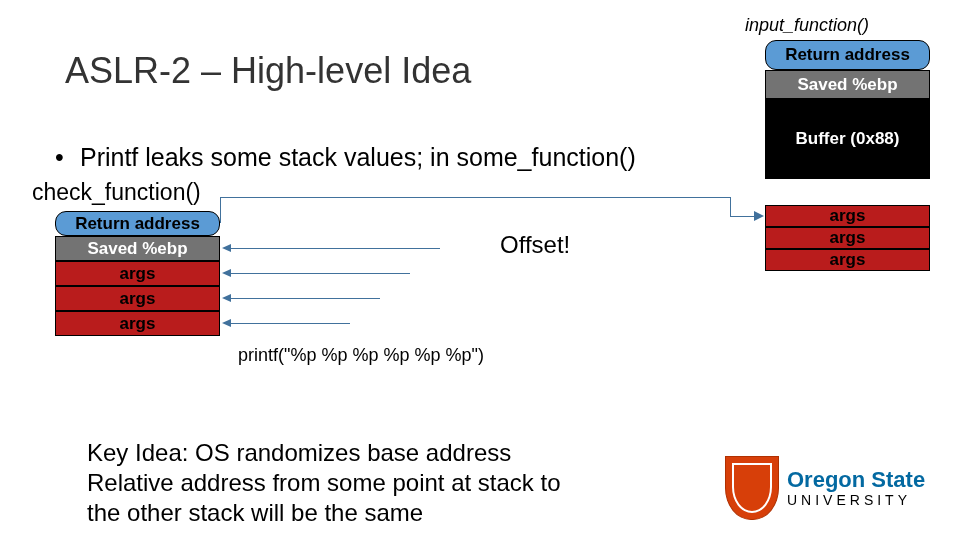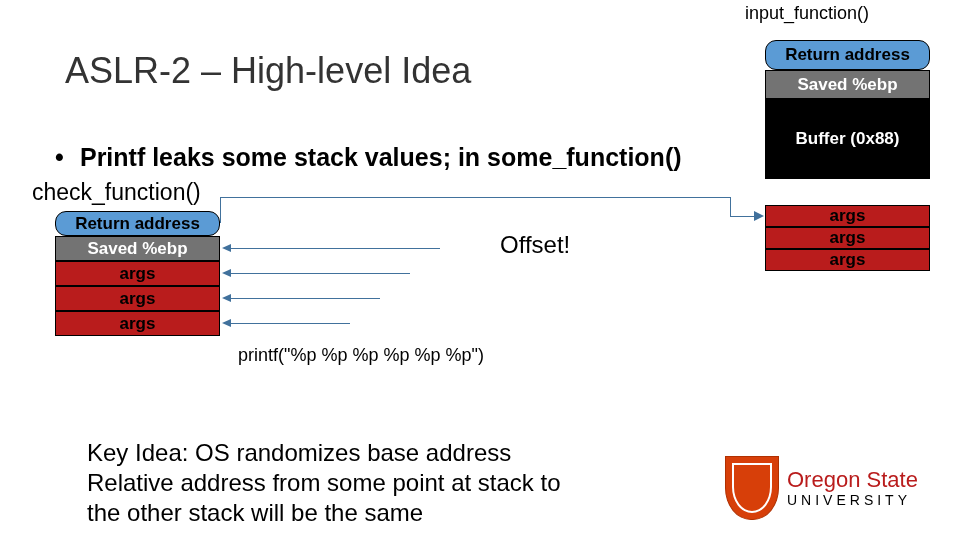--- a/index.html
+++ b/index.html
@@ -24,37 +24,37 @@
     font-size: 36px;
     font-weight: 400;
     color: #333;
   }
   .bullet {
     position: absolute;
     left: 55px;
     top: 143px;
     font-size: 25px;
     color: #000;
-    font-weight: bold;
   }
   .bullet .dot {
     display: inline-block;
     width: 18px;
   }
   .check-label {
     position: absolute;
     left: 32px;
     top: 179px;
     font-size: 23px;
   }
   .input-label {
     position: absolute;
     left: 745px;
-    top: 3px;
+    top: 15px;
     font-size: 18px;
+    font-style: italic;
   }
   .stack-cell {
     box-sizing: border-box;
     border: 1px solid #000;
     text-align: center;
     font-size: 17px;
     font-weight: 700;
     display: flex;
     align-items: center;
     justify-content: center;
@@ -157,21 +157,21 @@
   .logo .shield::after{
     content:"";
     position:absolute;
     inset:6px;
     border:2px solid #fff;
     border-radius:0 0 20px 20px / 0 0 26px 26px;
   }
   .logo .logotext {
     line-height:1.0;
   }
-  .logo .l1t { font-size:22px; color:#b91c1c; letter-spacing:0px; font-weight:400;}
+  .logo .l1t { font-size:22px; color:#0369a1; letter-spacing:0px; font-weight:700;}
   .logo .l2t { font-size:14px; color:#000; letter-spacing:4px; margin-top:2px;}
 </style>
 </head>
 <body>
 
 <div class="slide">
 
   <div class="title">ASLR-2 – High-level Idea</div>
 
   <div class="bullet">

